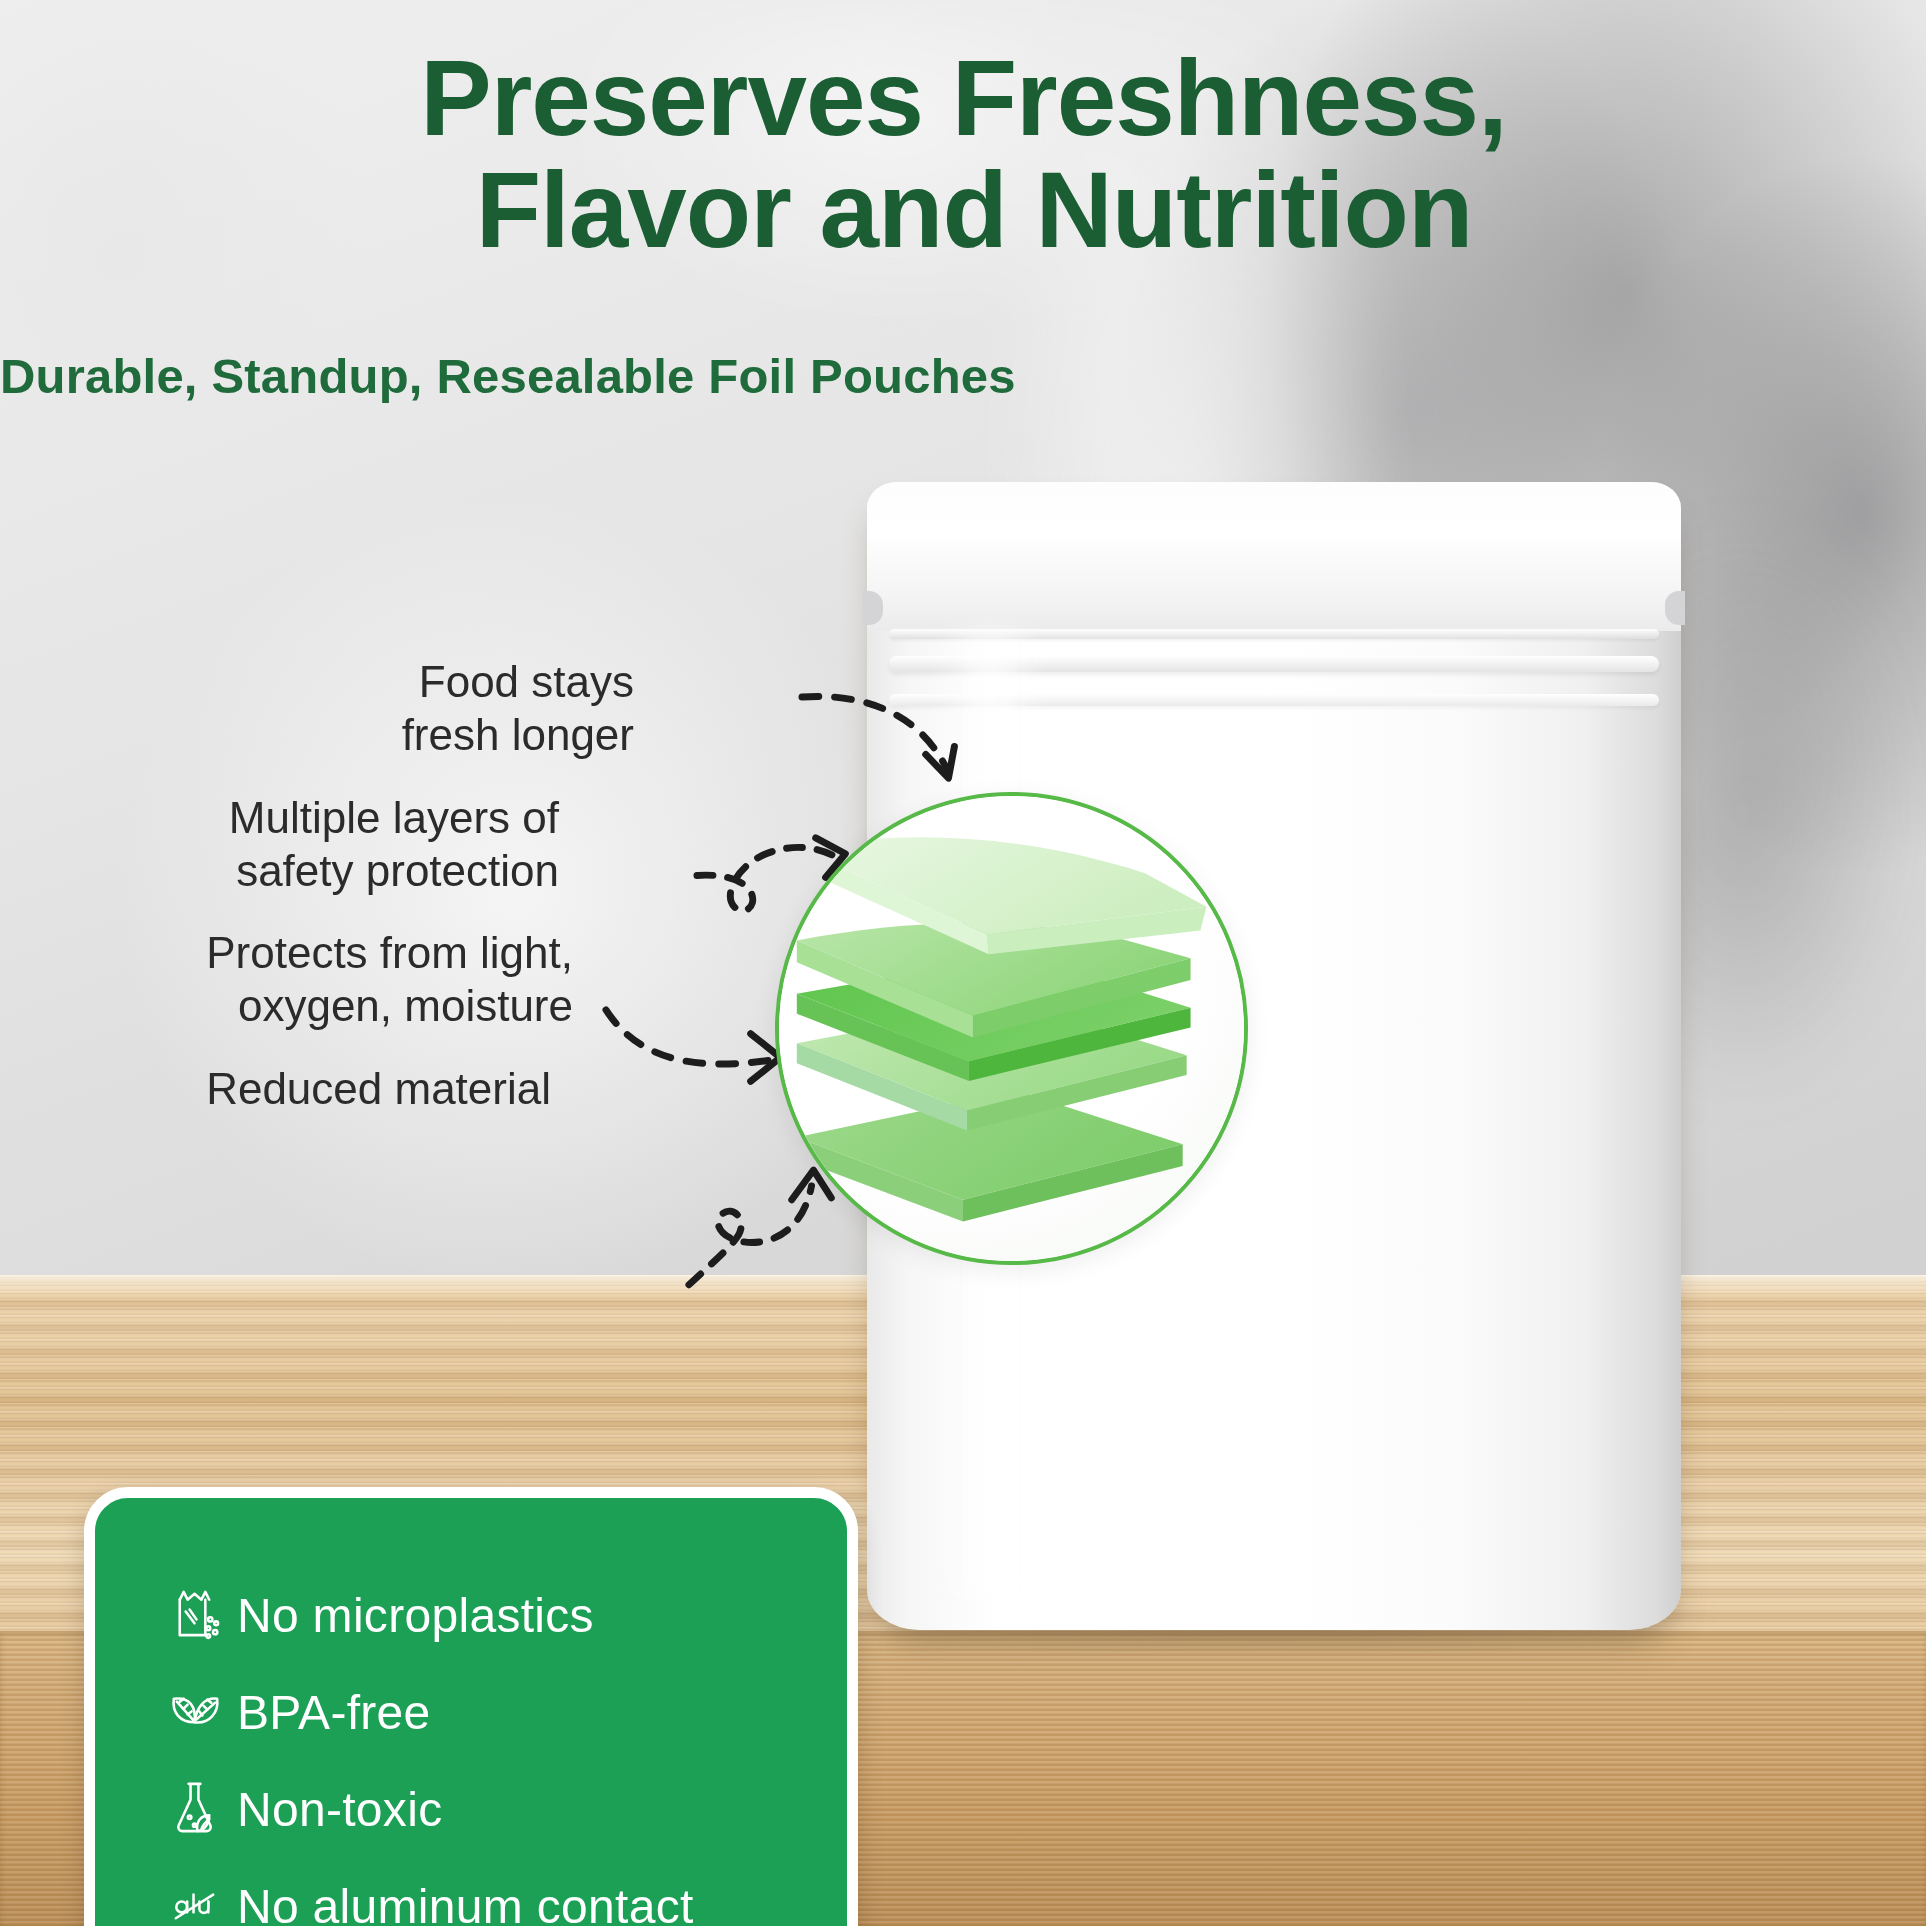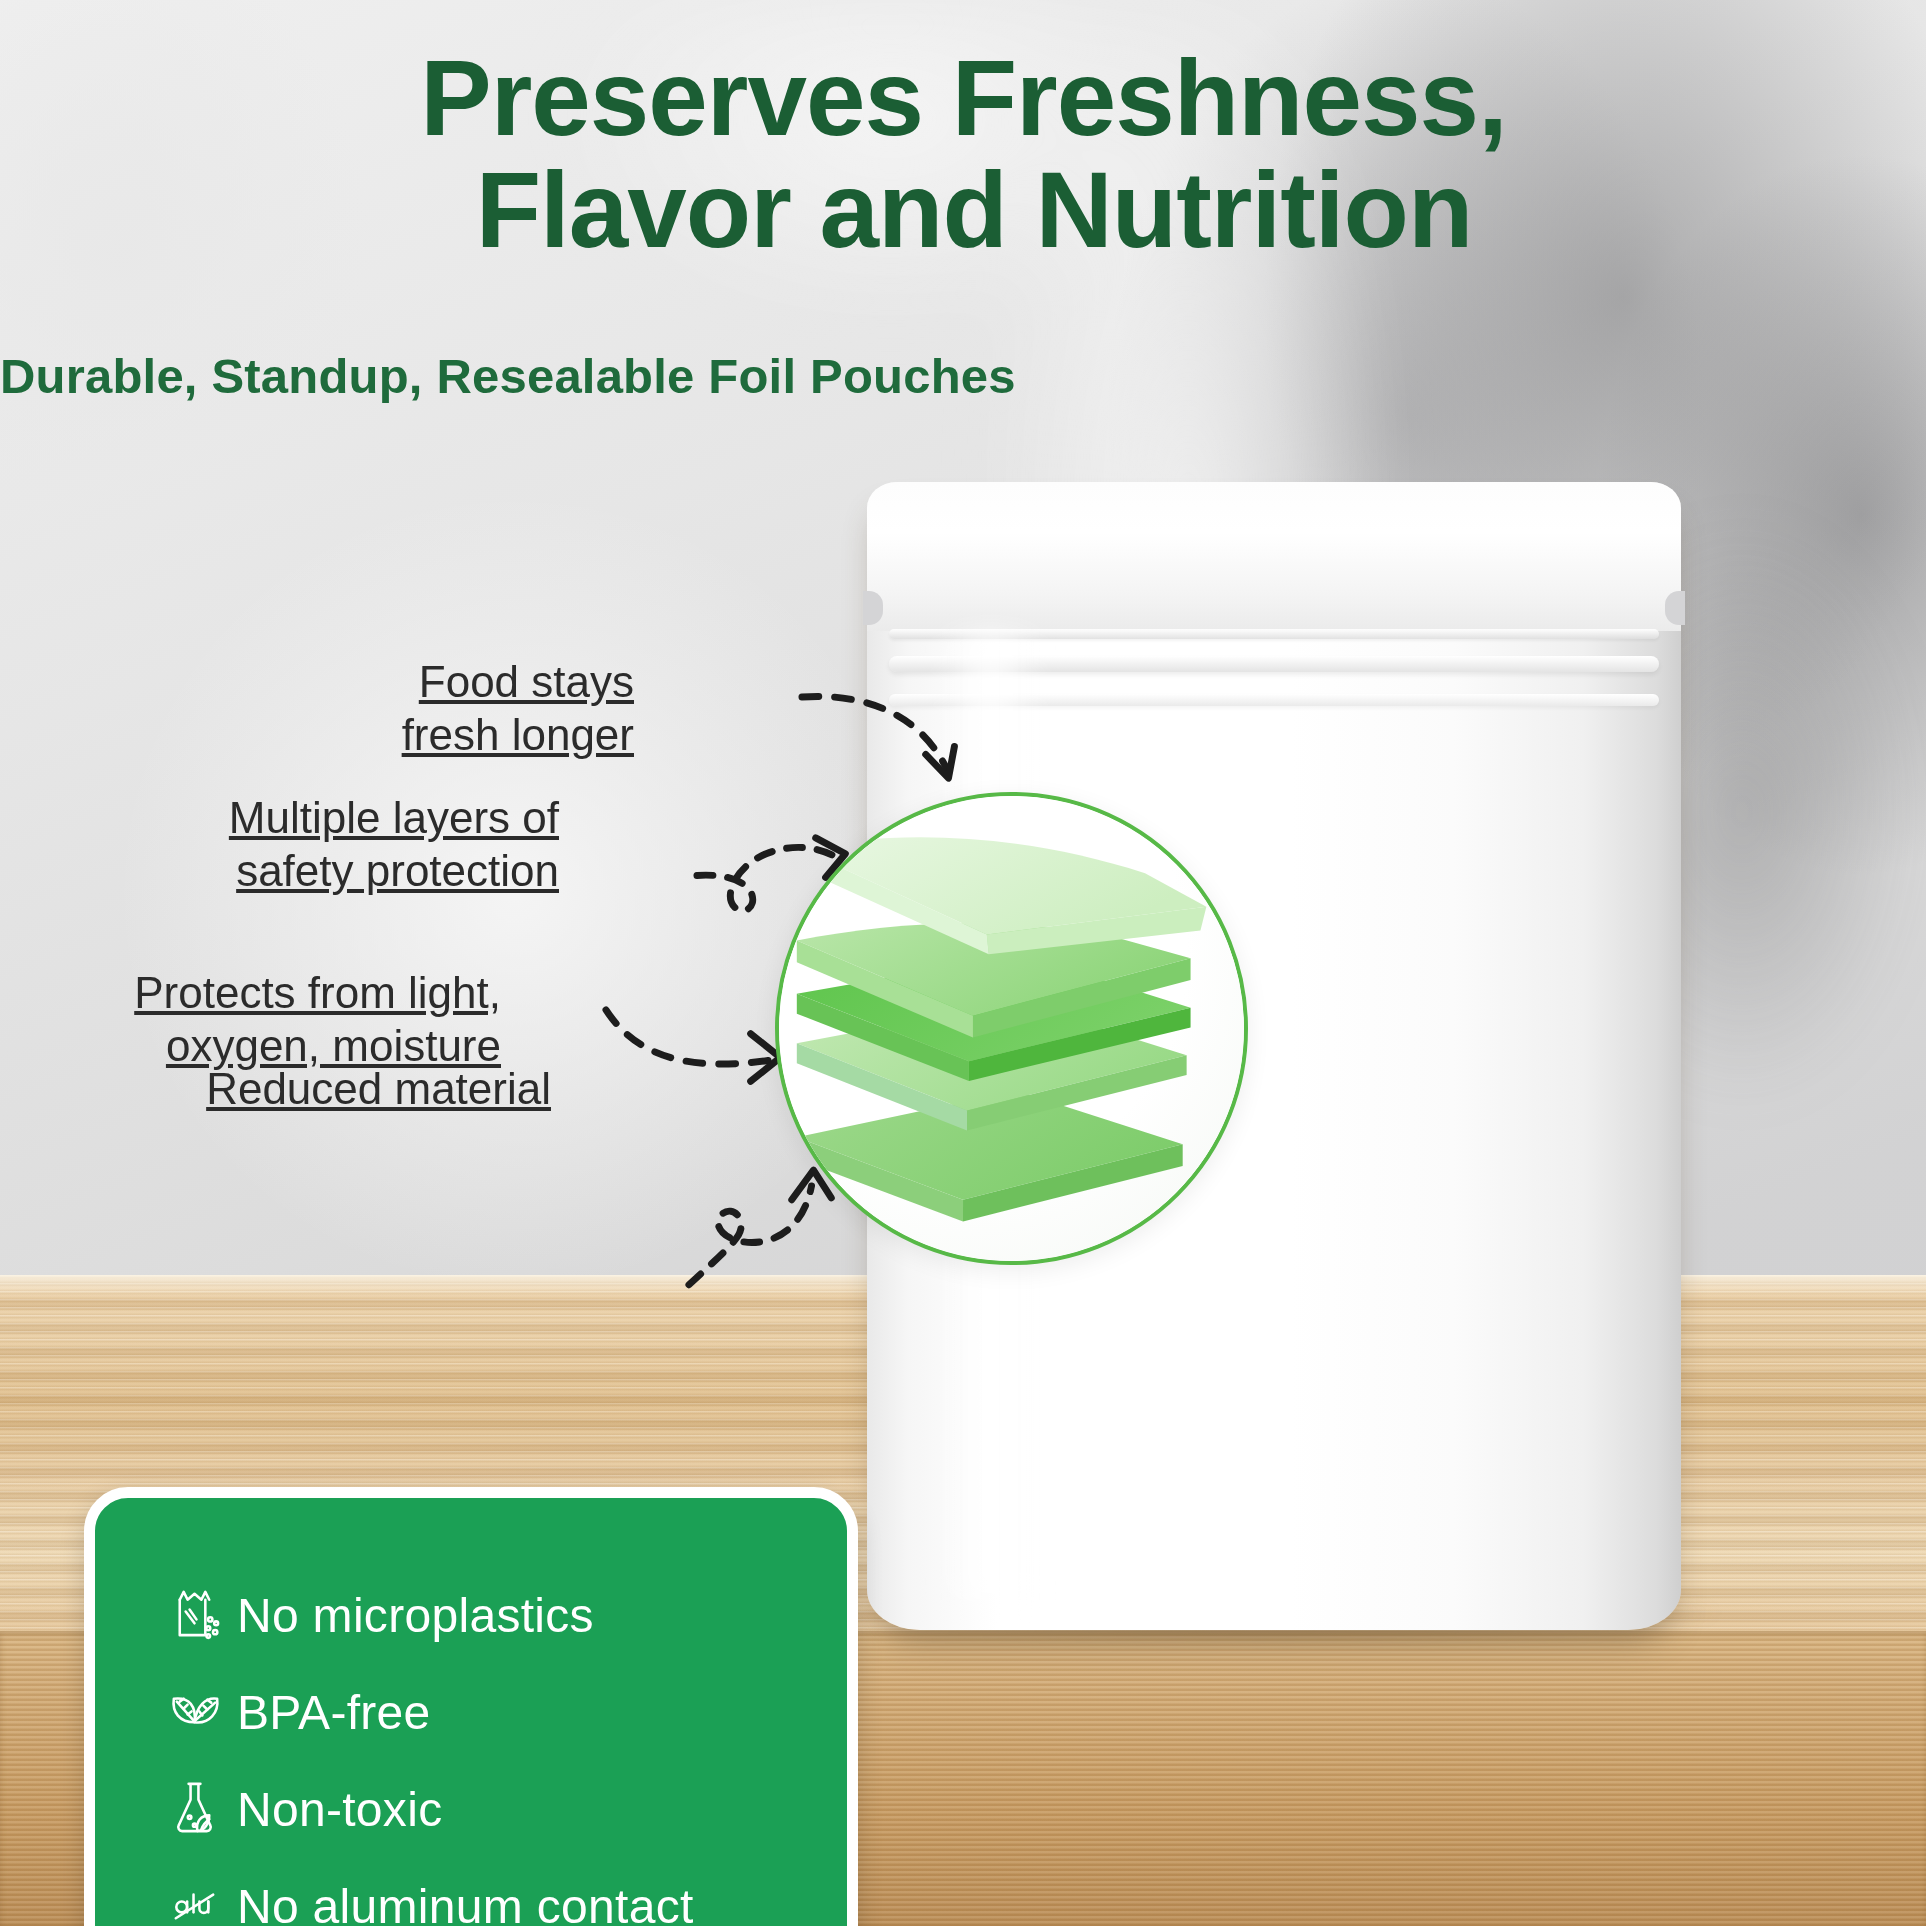--- a/index.html
+++ b/index.html
@@ -101,24 +101,24 @@
     color:#1b5e34;
   }
   .headline .l2{display:block;margin-left:21px;}
   .subhead{
     position:absolute;left:0;right:0;top:348px;
     font-size:49px;font-weight:700;color:#1f6b3c;letter-spacing:0.2px;
   }
 
   
   .callout{position:absolute;color:#2b2b2b;font-size:44px;line-height:1.20;text-align:right;font-weight:300;}
-  .callout span{display:block;text-decoration:underline;}
+  .callout span{display:block;}
   #co1{right:1293px;top:656px;}
   #co2{right:1368px;top:792px;}
-  #co3{right:1426px;top:927px;margin-top:40px;}
+  #co3{right:1354px;top:927px;}
   #co4{right:1376px;top:1063px;margin-left:24px;}
   .arrow{position:absolute;}
 
   
   .circle{
     position:absolute;left:775px;top:792px;width:465px;height:465px;
     border-radius:50%;background:#ffffff;border:4px solid #57b947;
     overflow:hidden;box-shadow:0 6px 24px rgba(0,0,0,.07);
   }
   .circle .inner-glow{position:absolute;inset:0;border-radius:50%;

